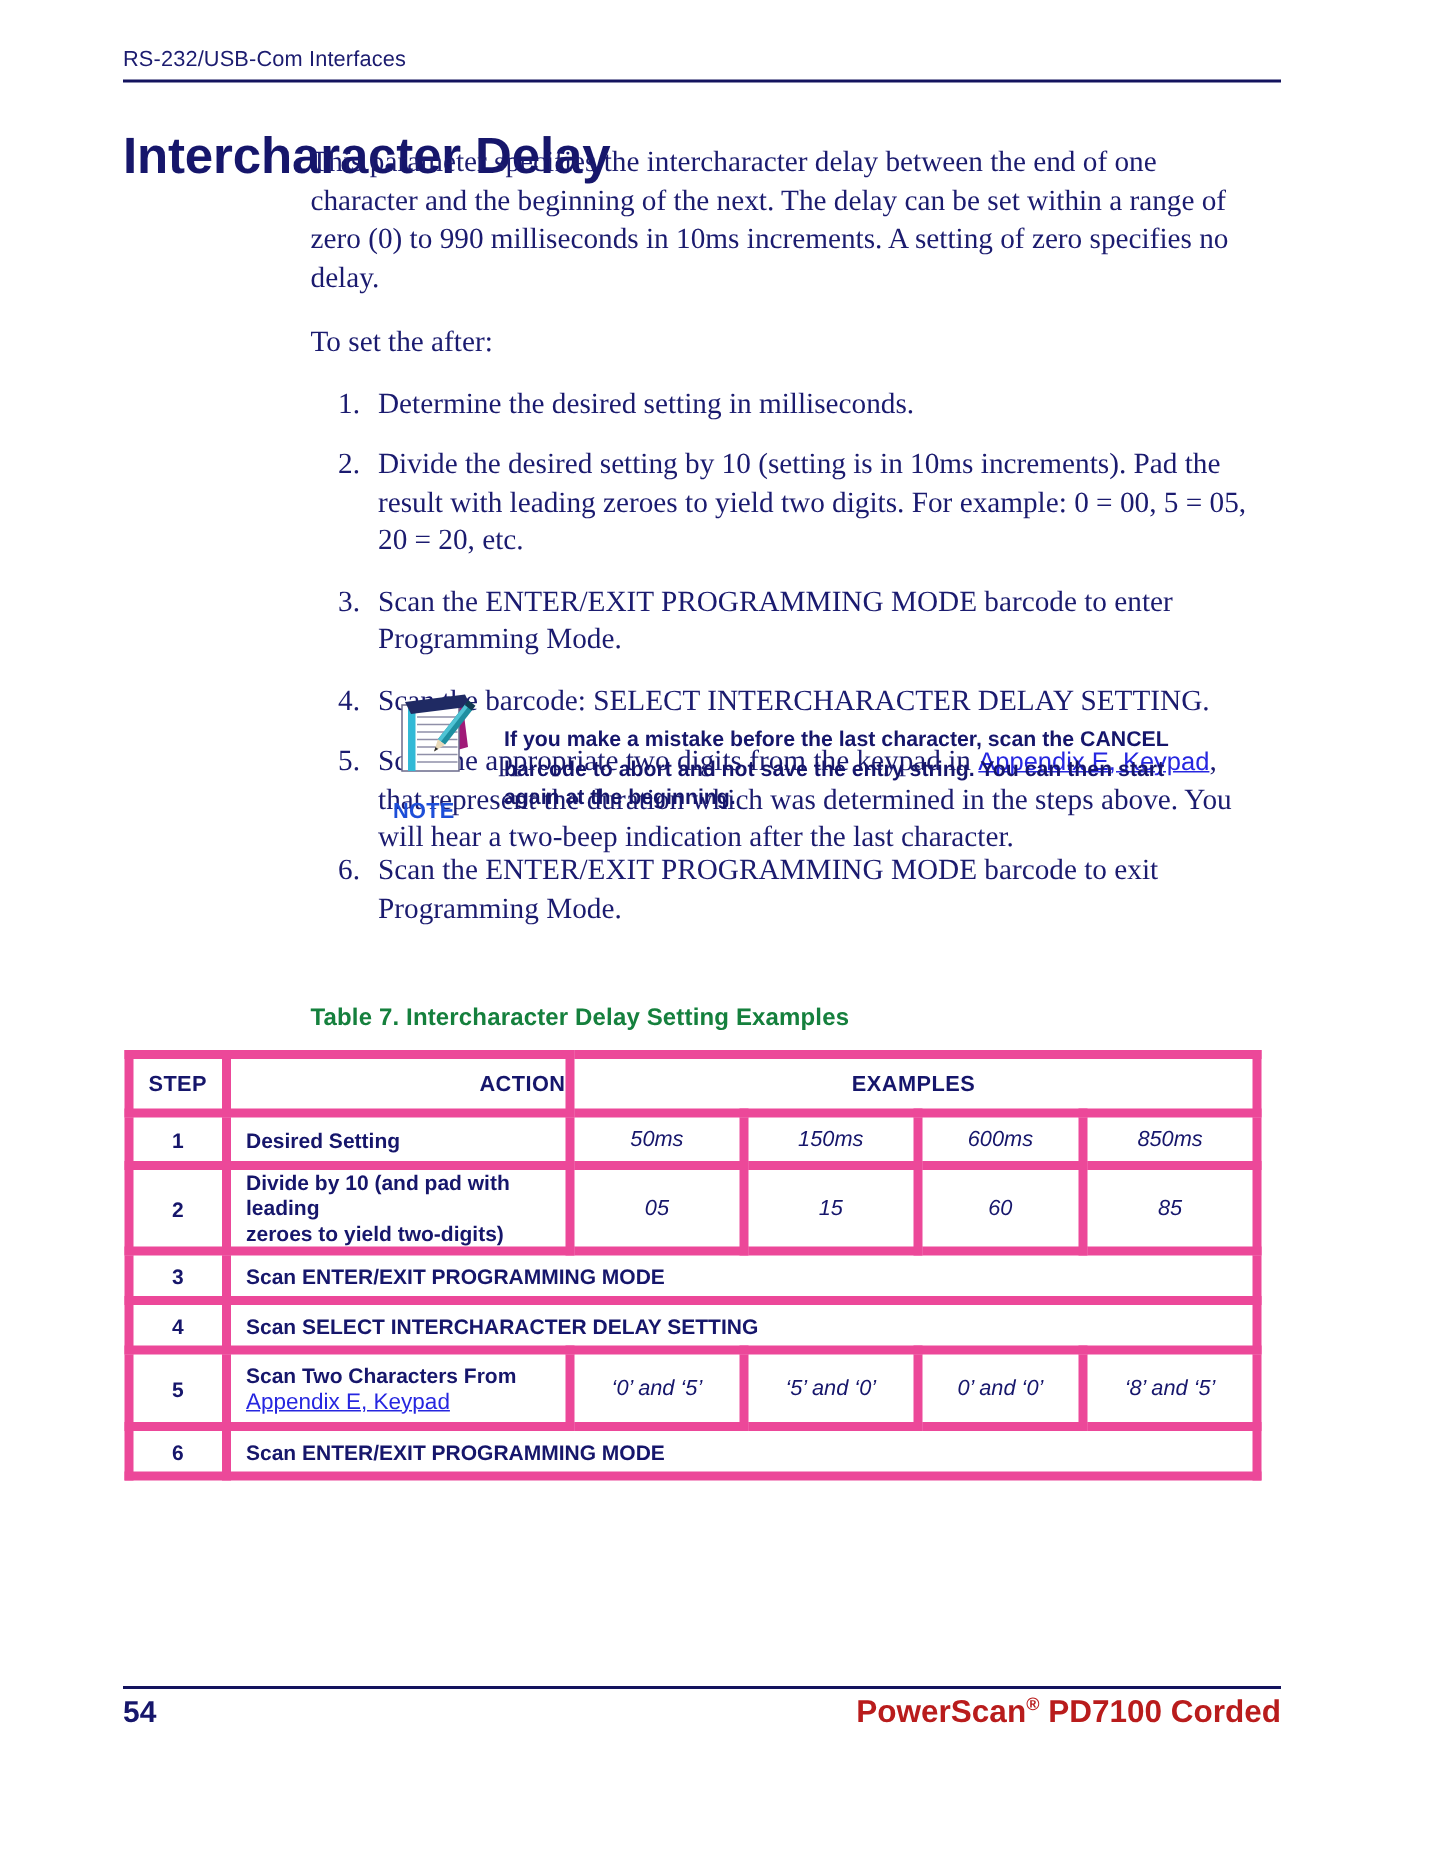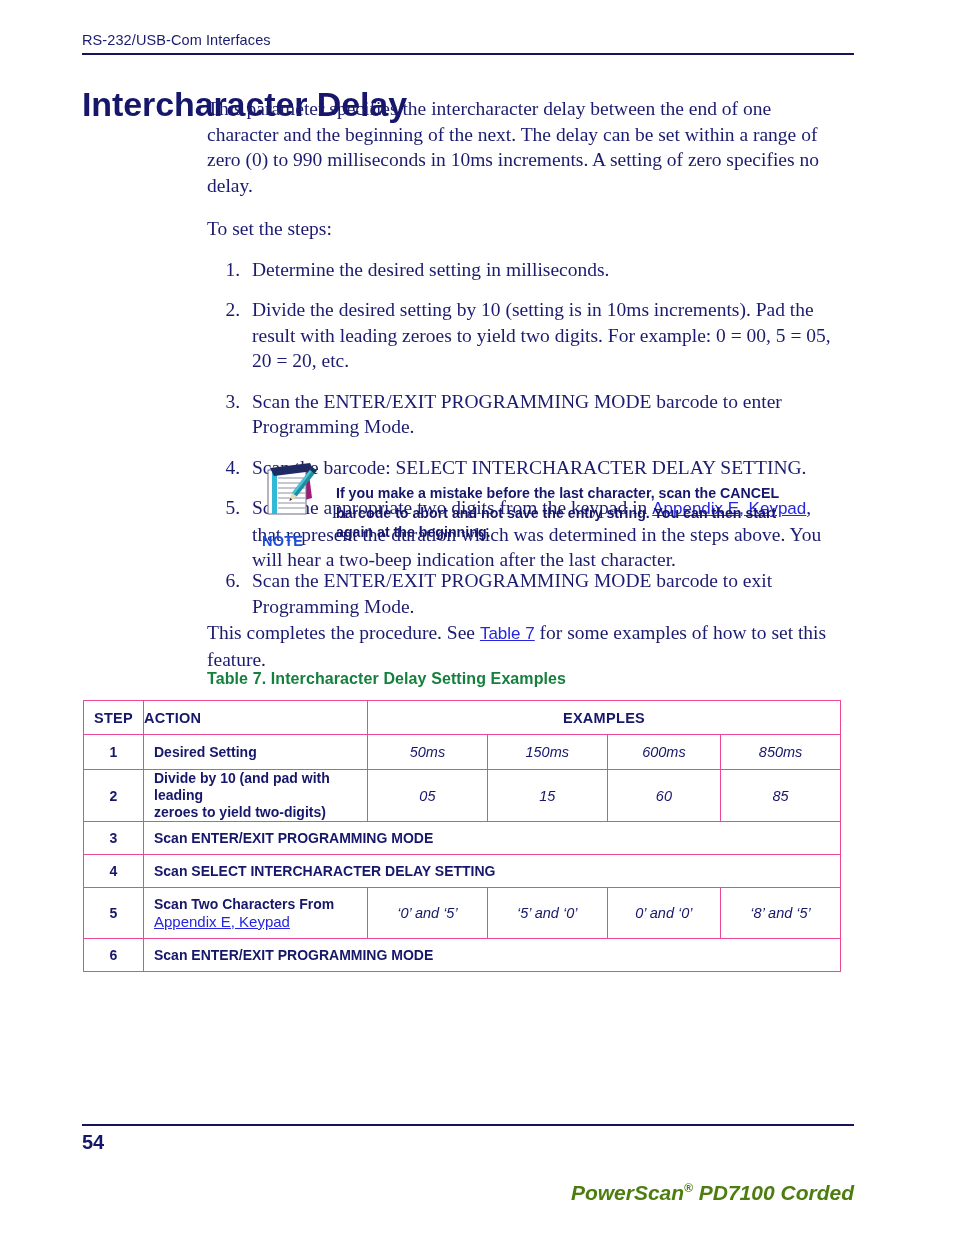--- a/index.html
+++ b/index.html
@@ -178,21 +178,21 @@
   table.t7 {
     position: absolute;
     left: 83px;
     top: 700px;
     width: 758px;
     border-collapse: collapse;
     font-family: "Liberation Sans", "DejaVu Sans", sans-serif;
     color: #16166b;
   }
   table.t7 td, table.t7 th {
-    border: 1px solid #ec4899;
+    border: 6px solid #ec4899;
     padding: 0;
     vertical-align: middle;
   }
   .c-step {
     width: 59px;
     text-align: center;
     font-size: 14px;
     font-weight: bold;
   }
   .c-action {
@@ -208,21 +208,21 @@
     font-weight: normal;
     font-style: italic;
   }
   .hdr {
     height: 33px;
     font-size: 14.5px;
     font-weight: bold;
     text-align: center;
     letter-spacing: 0.3px;
   }
-  .hdr.action-hdr { padding-left: 0 !important; text-align: left; }
+  .hdr.action-hdr { padding-left: 0 !important; text-align: right; }
   .row-h1 { height: 35px; }
   .row-h2 { height: 49px; }
   .row-h3 { height: 33px; }
   .row-h5 { height: 51px; }
   .action-2line {
     line-height: 17px;
   }
   .action-link {
     font-family: "Liberation Sans", "DejaVu Sans", sans-serif;
     font-size: 15px;
@@ -250,46 +250,45 @@
     top: 1131px;
     font-family: "Liberation Sans", "DejaVu Sans", sans-serif;
     font-size: 20px;
     font-weight: bold;
     color: #16166b;
     text-align: center;
   }
   .footer-title {
     position: absolute;
     right: 100px;
-    top: 1181px;
+    top: 1129px;
     font-family: "Liberation Sans", "DejaVu Sans", sans-serif;
     font-size: 21px;
     font-weight: bold;
-    color: #4d7c0f;
+    color: #b91c1c;
     white-space: nowrap;
-    font-style: italic;
   }
   .footer-title sup {
     font-size: 12px;
     vertical-align: super;
   }
 </style>
 </head>
 <body>
 
 <div class="page">
 
   <div class="runhead">RS-232/USB-Com Interfaces</div>
   <div class="rule-top"></div>
   <h1 class="chapter-title">Intercharacter Delay</h1>
 
   <div class="body-col">
     <p class="para intro">This parameter specifies the intercharacter delay between the end of one character and the beginning of the next. The delay can be set within a range of zero (0) to 990 milliseconds in 10ms increments. A setting of zero specifies no delay.</p>
     <div class="spacer-18"></div>
-    <p class="para">To set the steps:</p>
+    <p class="para">To set the after:</p>
 
     <ol class="steps">
       <li>
         <span class="num">1.</span>
         <span>Determine the desired setting in milliseconds.</span>
       </li>
       <li>
         <span class="num">2.</span>
         <span>Divide the desired setting by 10 (setting is in 10ms increments). Pad the result with leading zeroes to yield two digits. For example: 0 = 00, 5 = 05, 20 = 20, etc.</span>
       </li>
@@ -337,21 +336,20 @@
     <div class="note-label">NOTE</div>
   </div>
 
   <div class="body-col-2">
     <ol class="steps2">
       <li>
         <span class="num">6.</span>
         <span>Scan the ENTER/EXIT PROGRAMMING MODE barcode to exit Programming Mode.</span>
       </li>
     </ol>
-    <p class="closing"><span>This completes the procedure. See </span><a class="lnk" href="#">Table 7</a><span> for some examples of how to set this feature.</span></p>
   </div>
 
   <div class="table-caption">Table 7. Intercharacter Delay Setting Examples</div>
 
   <table class="t7">
     <tbody>
       <tr>
         <th class="c-step hdr">STEP</th>
         <th class="c-action hdr action-hdr">ACTION</th>
         <th class="hdr" colspan="4">EXAMPLES</th>

